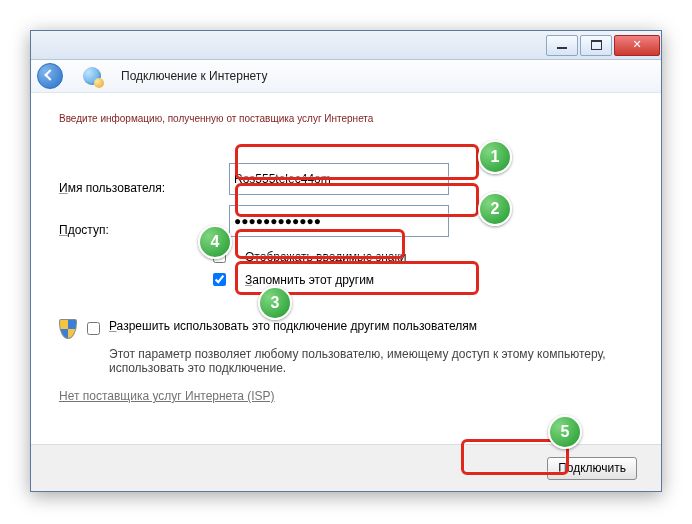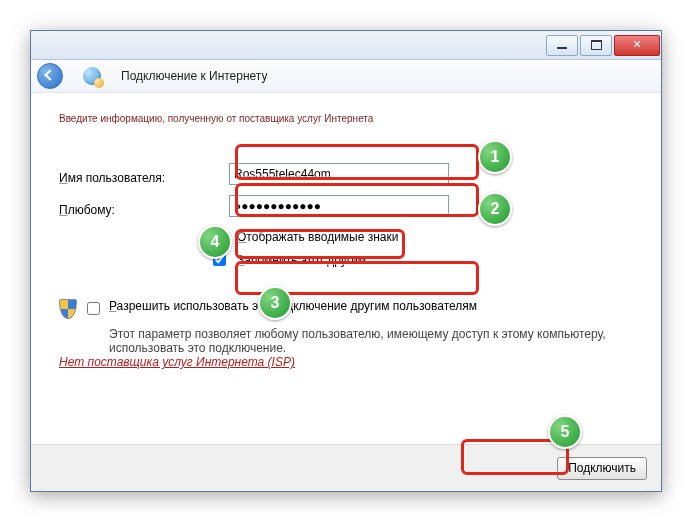--- a/index.html
+++ b/index.html
@@ -100,53 +100,53 @@
 }
 .lbl {
   width: 150px;
   color: #000;
 }
 .u { text-decoration: underline; text-decoration-color: rgba(0,0,0,0.4);}
 .textbox {
   width: 220px;
   height: 22px;
   border: 1px solid #7f9db9;
-  padding: 5px 4px;
+  padding: 15px 4px;
   font-family: inherit;
   font-size: 12px;
   box-sizing: border-box;
 }
 .chkrow {
   display: flex;
   align-items: center;
   margin-left: 150px;
   margin-bottom: 4px;
-  gap: 8px;
+  gap: 16px;
 }
 .spacer { height: 8px; }
 .allowrow {
   display:flex; align-items:flex-start; gap:6px; margin-top:18px;
 }
 .shield {
   width:16px; height:18px;
   background: conic-gradient(#3a7fd5 0 25%, #f6c445 25% 50%, #3a7fd5 50% 75%, #f6c445 75% 100%);
   border-radius: 2px 2px 50% 50% / 2px 2px 80% 80%;
   border:1px solid #8a8a8a;
   flex-shrink:0;
 }
 .allowtext .sub {
   color:#444; margin-top:14px; max-width:500px;
 }
-.link { color:#b91c1c; text-decoration: underline; display:inline-block; font-style:italic;}
+.link { color:#737373; text-decoration: underline; display:inline-block; margin-top:14px;}
 .footer {
   position:absolute; bottom:0; left:0; right:0;
   height:46px; border-top:1px solid #ddd;
   background:#f0f0f0;
   display:flex; justify-content:flex-end; align-items:center;
-  padding: 0 14px; gap:8px;
+  padding: 0 24px; gap:8px;
 }
 .btn {
   min-width: 86px;
   height: 23px;
   border:1px solid #8b8b8b;
   border-radius:3px;
   background: linear-gradient(#fefefe, #e3e3e3);
   font-family:inherit; font-size:12px;
   padding: 0 10px;
 }
@@ -189,21 +189,21 @@
 
   <div class="content">
     <div class="heading">Введите информацию, полученную от поставщика услуг Интернета</div>
 
     <div class="row">
       <div class="lbl"><span class="u">И</span><span>мя пользователя:</span></div>
       <input class="textbox" value="Ros555telec44om" style="">
     </div>
 
     <div class="row">
-      <div class="lbl"><span class="u">П</span><span>любому:</span></div>
+      <div class="lbl"><span class="u">П</span><span>доступ:</span></div>
       <input class="textbox" value="●●●●●●●●●●●●" style="">
     </div>
 
     <div class="chkrow">
       <input type="checkbox" style="">
       <span><span class="u">О</span><span>тображать вводимые знаки</span></span>
     </div>
     <div class="chkrow">
       <input type="checkbox" checked="" style="">
       <span><span class="u">З</span><span>апомнить этот другим</span></span>

